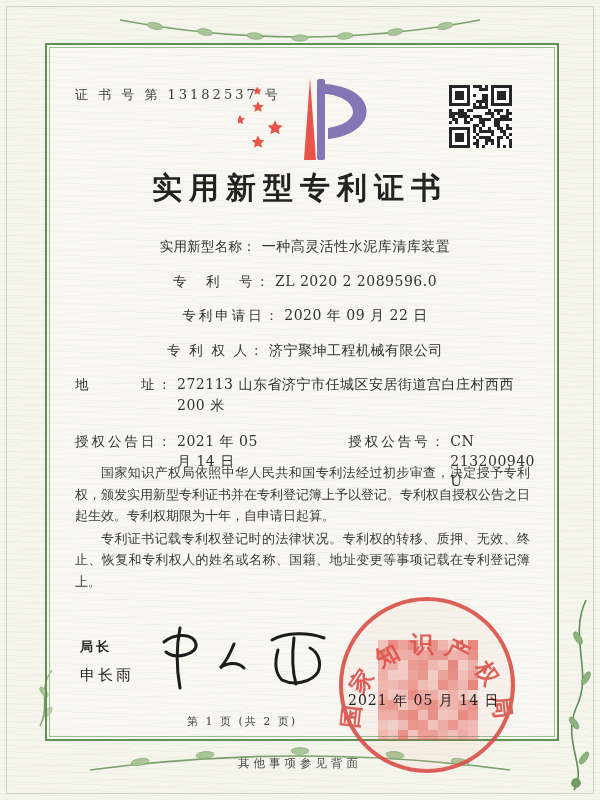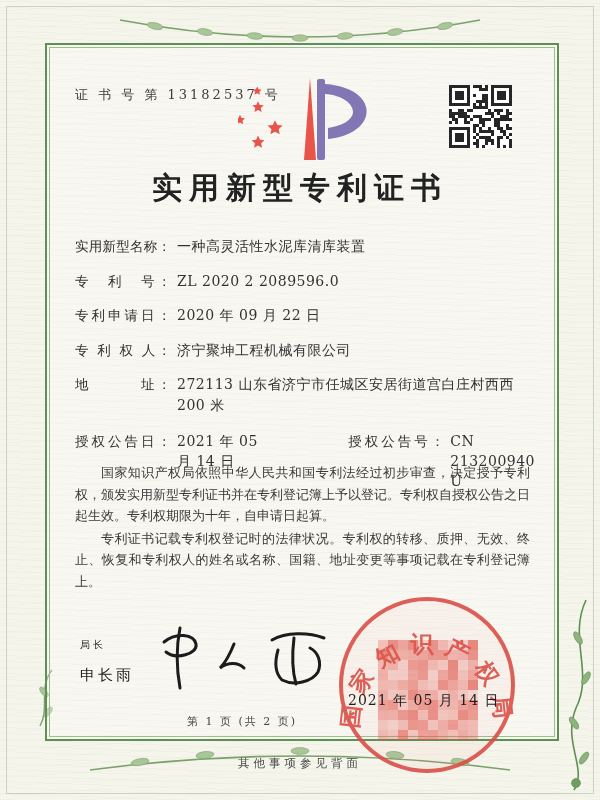--- a/index.html
+++ b/index.html
@@ -22,32 +22,32 @@
 
   .cert-no{left:75px;top:86px;font-size:13px;letter-spacing:3px;color:#3c3c3c;}
 
   .logo{left:238px;top:76px;}
   .qr{left:449px;top:85px;width:63px;height:63px;}
 
   .title{left:0;top:168px;width:600px;text-align:center;
          font-size:30px;font-weight:bold;letter-spacing:7px;color:#222;}
 
   .fields{left:75px;top:236px;width:460px;font-size:14px;color:#333;}
-  .frow{display:flex;margin-bottom:14.5px;line-height:20px;}
+  .frow{display:flex;margin-bottom:14.5px;line-height:20px;justify-content:center;}
   .flabel{display:inline-block;width:96px;font-size:13.5px;
           text-align:justify;text-align-last:justify;flex:none;}
   .fvalue{margin-left:6px;letter-spacing:0.5px;}
   .addr-lines div{line-height:21px;}
   .grant-pair2{margin-left:80px;display:flex;}
 
   .body-text{left:75px;top:462px;width:455px;font-size:13px;line-height:21.5px;
              color:#3a3a3a;text-align:justify;}
   .body-text p{margin:0 0 1px 0;text-indent:2em;}
 
-  .sig-role{left:80px;top:638px;font-size:10px;letter-spacing:3px;color:#222;}
+  .sig-role{left:80px;top:638px;font-size:13px;letter-spacing:3px;color:#222;font-weight:bold;}
   .sig-name{left:80px;top:666px;font-size:15px;letter-spacing:3px;color:#222;text-align:center;}
   .sig-script{left:142px;top:618px;}
 
   .stamp{left:337px;top:595px;width:180px;height:180px;opacity:0.9;}
   .stamp-mosaic{left:378px;top:640px;width:100px;height:100px;
      display:grid;grid-template-columns:repeat(10,1fr);grid-template-rows:repeat(10,1fr);
      filter:blur(0.4px);}
   .stamp-date{left:348px;top:692px;font-size:14px;letter-spacing:1px;color:#1d1d1d;}
 
   .page-num{left:0;top:714px;width:484px;text-align:center;font-size:11px;

